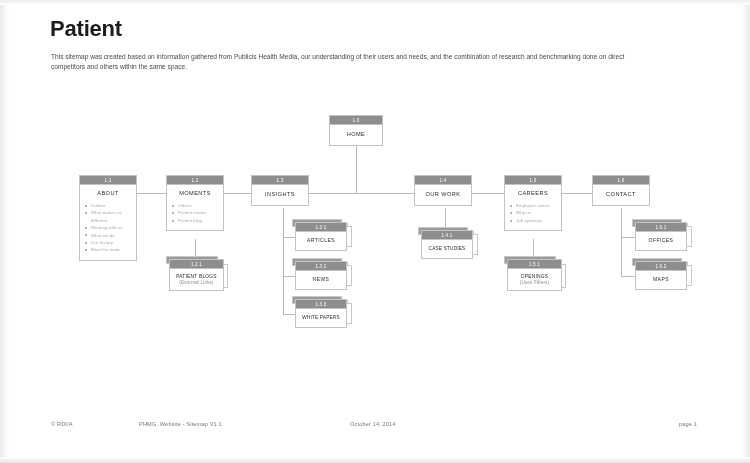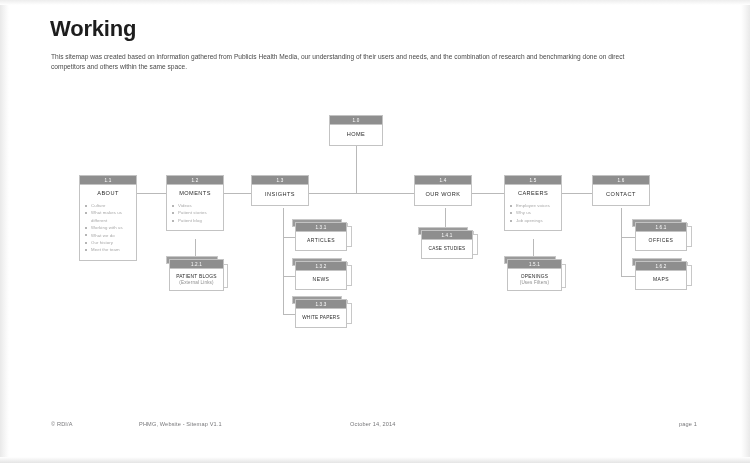--- a/index.html
+++ b/index.html
@@ -130,21 +130,21 @@
 </head>
 <body>
 
 <div id="page">
 
   <div class="sheet-edge-left"></div>
   <div class="sheet-edge-right"></div>
   <div class="sheet-edge-top"></div>
   <div class="sheet-edge-bottom"></div>
 
-  <div class="page-title">Working</div>
+  <div class="page-title">Patient</div>
   <div class="page-desc">This sitemap was created based on information gathered from Publicis Health Media, our understanding of their users and needs, and the combination of research and benchmarking done on direct competitors and others within the same space.</div>
 
   <div class="conn v" style="left:356px; top:145px; height:48px;"></div>
 
   <div class="conn h" style="left:108px; top:193px; width:513px;"></div>
 
   <div class="conn v" style="left:195px; top:239px; height:22px;"></div>
 
   <div class="conn v" style="left:445px; top:208px; height:22px;"></div>
 

